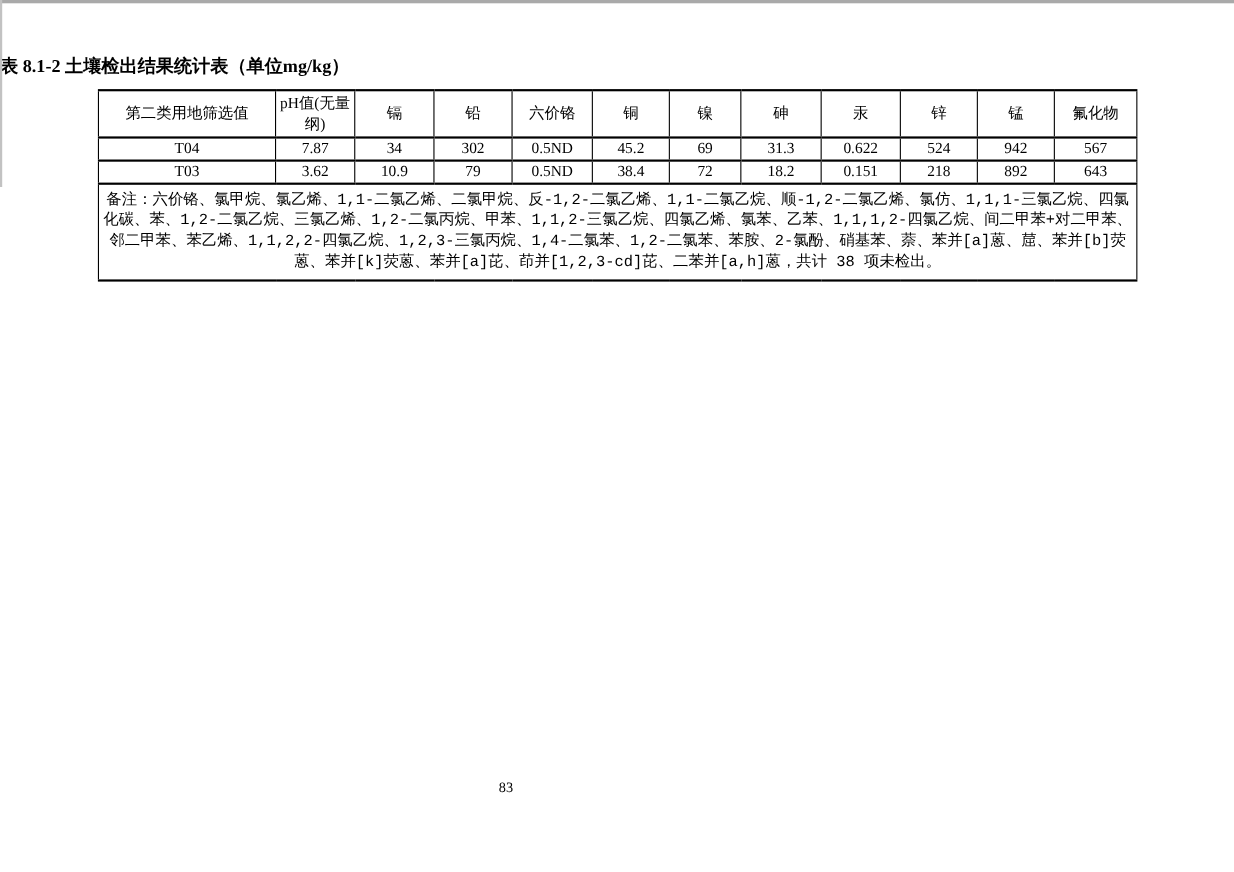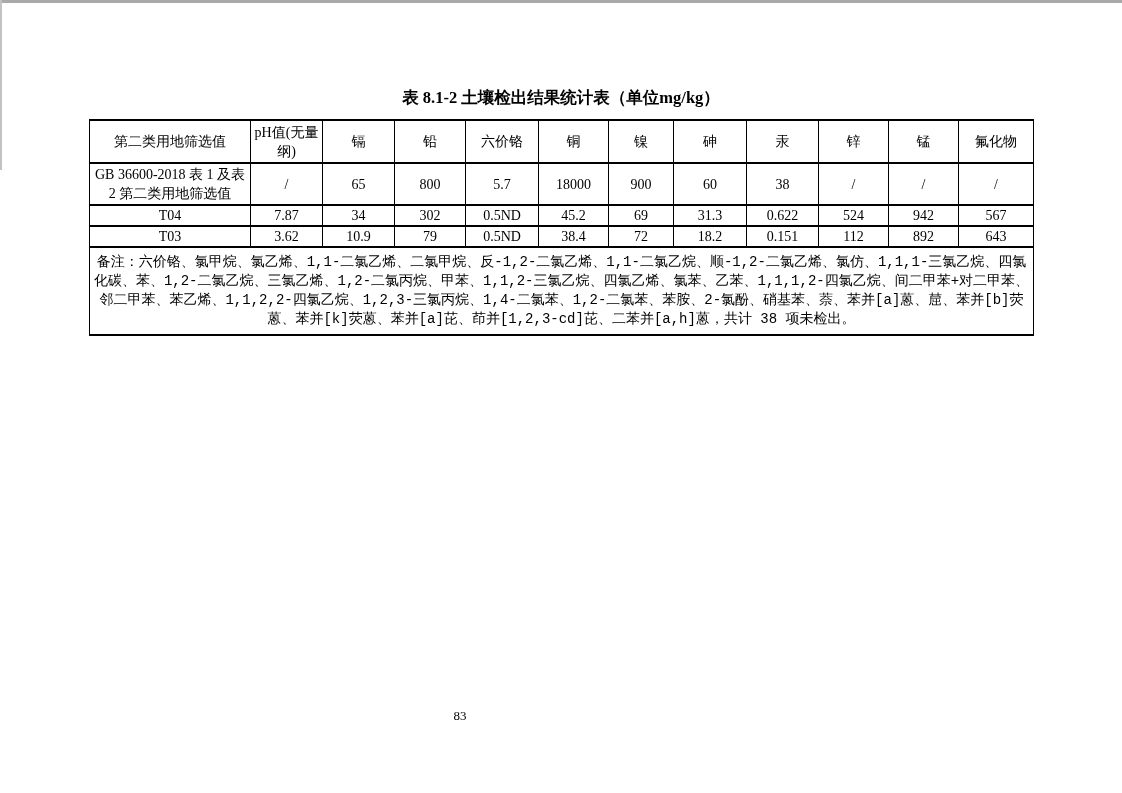--- a/index.html
+++ b/index.html
@@ -21,23 +21,22 @@
   
   .edge-top {
     position: absolute; top: 0; left: 0;
     width: 1122px; height: 3px; background: #a9a9a9;
   }
   .edge-left {
     position: absolute; top: 0; left: 0;
     width: 2px; height: 170px; background: #c2c2c2;
   }
   .doc-title {
-    padding-top: 88px;
+    padding-top: 50px;
     width: 1122px;
-    text-align: center;
     font-weight: bold;
     font-size: 16.5px;
     line-height: 20px;
   }
   table.results {
     border-collapse: collapse;
     table-layout: fixed;
     width: 944px;
     margin: 11px 0 0 89px;
     font-size: 14px;
@@ -112,34 +111,20 @@
         <th>铜</th>
         <th>镍</th>
         <th>砷</th>
         <th>汞</th>
         <th>锌</th>
         <th>锰</th>
         <th>氟化物</th>
       </tr>
     </thead>
     <tbody>
-      <tr class="row-std">
-        <td class="label-cell">GB 36600-2018 表 1 及表 2 第二类用地筛选值</td>
-        <td>/</td>
-        <td>65</td>
-        <td>800</td>
-        <td>5.7</td>
-        <td>18000</td>
-        <td>900</td>
-        <td>60</td>
-        <td>38</td>
-        <td>/</td>
-        <td>/</td>
-        <td>/</td>
-      </tr>
       <tr class="row-thin">
         <td>T04</td>
         <td>7.87</td>
         <td>34</td>
         <td>302</td>
         <td>0.5ND</td>
         <td>45.2</td>
         <td>69</td>
         <td>31.3</td>
         <td>0.622</td>
@@ -150,21 +135,21 @@
       <tr class="row-thin">
         <td>T03</td>
         <td>3.62</td>
         <td>10.9</td>
         <td>79</td>
         <td>0.5ND</td>
         <td>38.4</td>
         <td>72</td>
         <td>18.2</td>
         <td>0.151</td>
-        <td>112</td>
+        <td>218</td>
         <td>892</td>
         <td>643</td>
       </tr>
       <tr>
         <td class="note-cell" colspan="12">备注：六价铬、氯甲烷、氯乙烯、1,1-二氯乙烯、二氯甲烷、反-1,2-二氯乙烯、1,1-二氯乙烷、顺-1,2-二氯乙烯、氯仿、1,1,1-三氯乙烷、四氯化碳、苯、1,2-二氯乙烷、三氯乙烯、1,2-二氯丙烷、甲苯、1,1,2-三氯乙烷、四氯乙烯、氯苯、乙苯、1,1,1,2-四氯乙烷、间二甲苯+对二甲苯、邻二甲苯、苯乙烯、1,1,2,2-四氯乙烷、1,2,3-三氯丙烷、1,4-二氯苯、1,2-二氯苯、苯胺、2-氯酚、硝基苯、萘、苯并[a]蒽、䓛、苯并[b]荧蒽、苯并[k]荧蒽、苯并[a]芘、茚并[1,2,3-cd]芘、二苯并[a,h]蒽，共计 38 项未检出。</td>
       </tr>
     </tbody>
   </table>
 
   <div class="page-number">83</div>

